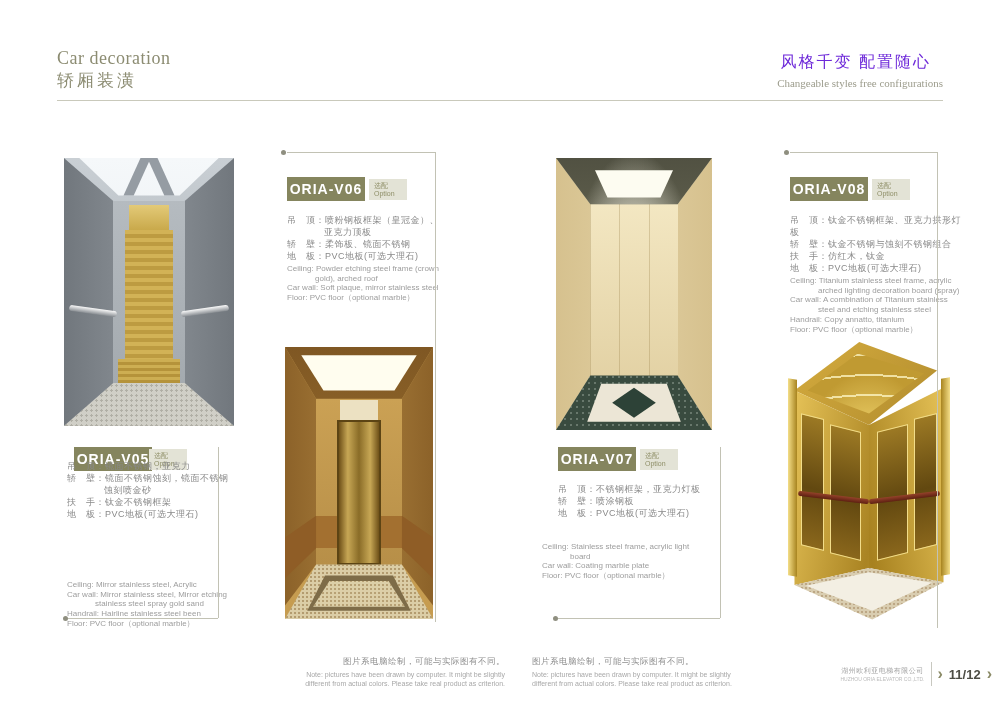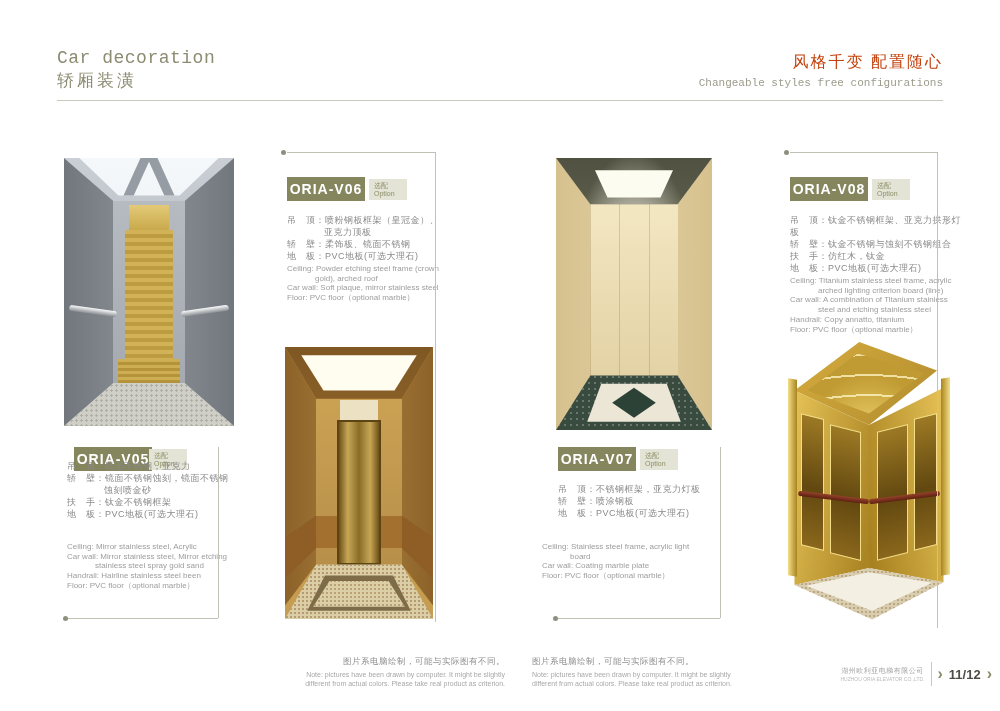--- a/index.html
+++ b/index.html
@@ -1,24 +1,24 @@
 <!DOCTYPE html>
 <html><head>
 <meta charset="utf-8">
 <style>
   html,body{margin:0;padding:0;background:#fff}
   #page{position:relative;width:1000px;height:711px;background:#fff;overflow:hidden;
         font-family:"Liberation Sans",sans-serif;color:#8d8d8d}
   .abs{position:absolute}
-  .serif{font-family:Liberation Mono, monospace}
+  .serif{font-family:Liberation Serif, serif}
 
   
   .title-en{left:57px;top:48px;font-size:18px;color:#8c8c72;letter-spacing:.5px}
   .title-zh{left:57px;top:69px;font-size:17px;color:#8c8c72;letter-spacing:3px}
-  .tag-zh{right:57px;top:52px;font-size:16px;color:#c2410c;letter-spacing:2px}
+  .tag-zh{right:69px;top:52px;font-size:16px;color:#6d28d9;letter-spacing:2px}
   .tag-en{right:57px;top:77px;font-size:11px;color:#9c9c8c}
   .rule{left:57px;top:100px;width:886px;height:1px;background:#c9c9bb}
 
   
   .model-box{width:78px;height:24px;background:#85855e;color:#fff;font-size:14px;font-weight:bold;
              text-align:center;line-height:24px;letter-spacing:1px}
   .option-box{width:38px;height:21px;background:#e3e3d6;color:#8f8f68;font-size:7px;line-height:8px;
               padding:3px 0 0 5px;box-sizing:border-box}
 
   
@@ -151,21 +151,21 @@
     <div>选配</div>
     <div>Option</div>
   </div>
   <div class="abs zh-specs" style="left:67px;top:460px">
     <div>吊　顶：镜面不锈钢，亚克力</div>
     <div>轿　壁：镜面不锈钢蚀刻，镜面不锈钢</div>
     <div class="ind-zh">蚀刻喷金砂</div>
     <div>扶　手：钛金不锈钢框架</div>
     <div>地　板：PVC地板(可选大理石)</div>
   </div>
-  <div class="abs en-specs" style="left:67px;top:542px">
+  <div class="abs en-specs" style="left:67px;top:580px">
     <div>Ceiling: Mirror stainless steel, Acrylic</div>
     <div>Car wall: Mirror stainless steel, Mirror etching</div>
     <div class="ind-en">stainless steel spray gold sand</div>
     <div>Handrail: Hairline stainless steel been</div>
     <div>Floor: PVC floor（optional marble）</div>
   </div>
   <div class="abs vline" style="left:218px;top:447px;height:171px"></div>
   <div class="abs hline" style="left:68px;top:618px;width:150px"></div>
   <div class="abs dot" style="left:63px;top:616px"></div>
 
@@ -241,21 +241,21 @@
     <div>Option</div>
   </div>
   <div class="abs zh-specs" style="left:790px;top:214px">
     <div>吊　顶：钛金不锈钢框架、亚克力拱形灯板</div>
     <div>轿　壁：钛金不锈钢与蚀刻不锈钢组合</div>
     <div>扶　手：仿红木，钛金</div>
     <div>地　板：PVC地板(可选大理石)</div>
   </div>
   <div class="abs en-specs" style="left:790px;top:276px">
     <div>Ceiling: Titanium stainless steel frame, acrylic</div>
-    <div class="ind-en">arched lighting criterion board (line)</div>
+    <div class="ind-en">arched lighting decoration board (spray)</div>
     <div>Car wall: A combination of Titanium stainless</div>
     <div class="ind-en">steel and etching stainless steel</div>
     <div>Handrail: Copy annatto, titanium</div>
     <div>Floor: PVC floor（optional marble）</div>
   </div>
   <div class="abs ev" id="ev4">
     <div class="ce"></div>
     <div class="ci"></div>
     <div class="wl"></div>
     <div class="wr"></div>

